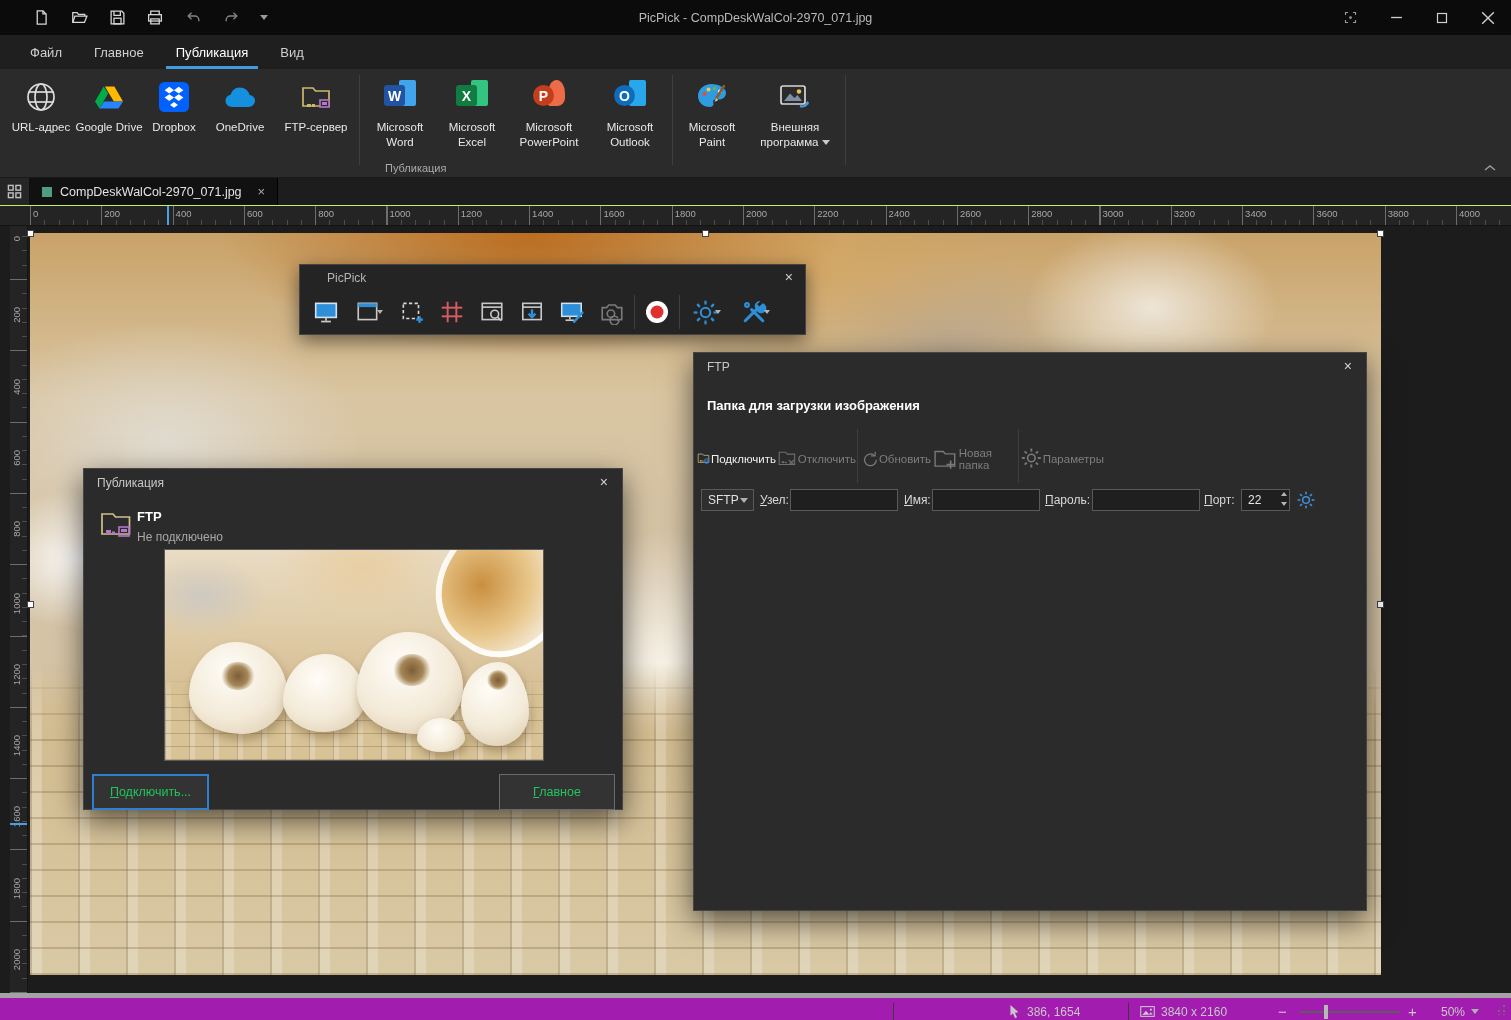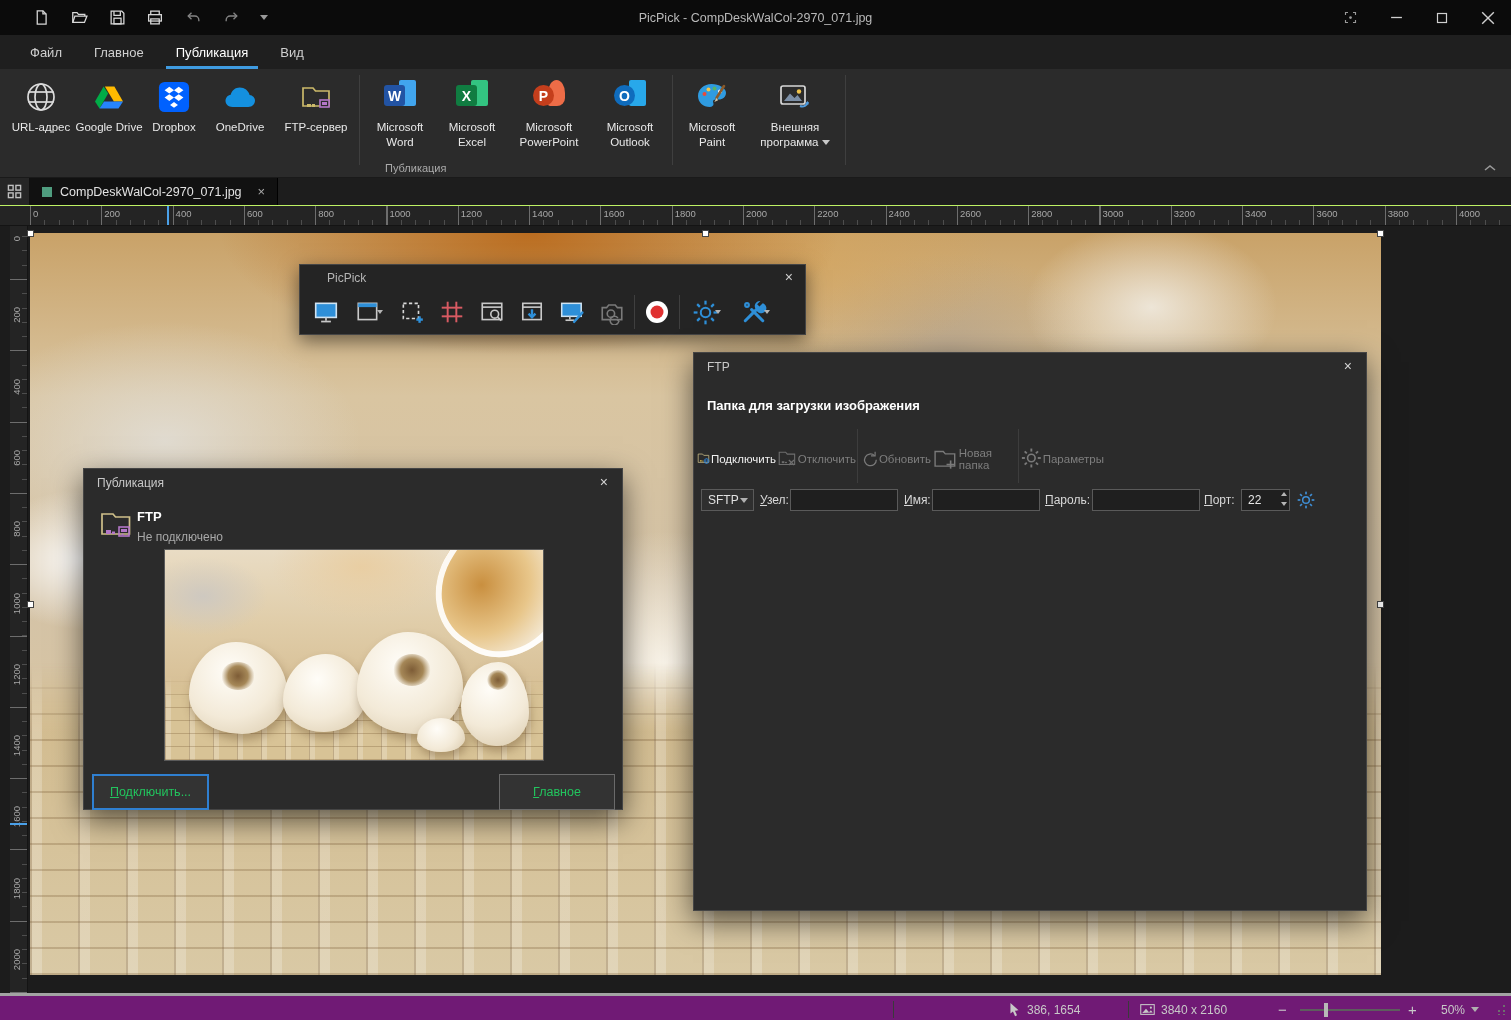--- a/index.html
+++ b/index.html
@@ -141,21 +141,21 @@
   .spin i { width:0; height:0; border-left:3.5px solid transparent; border-right:3.5px solid transparent; }
   .spin .up { border-bottom:4px solid #b5b5b5; }
   .spin .dn { border-top:4px solid #b5b5b5; }
   .prow { position:absolute; left:0; top:166px; right:0; height:24px; font-size:12px; }
   .prow label { position:absolute; left:4px; top:3px; color:#7e7e7e; }
   .prow label::first-letter { text-decoration:underline; }
   .combo { position:absolute; left:85px; top:0; width:587px; height:21px; background:#232323; border:1px solid #4a4a4a; }
   .combo .caret-down { position:absolute; right:5px; top:7px; border-top-color:#787878; }
 
   
-  .statusbar { position:absolute; left:0; bottom:0; right:0; height:27px; background:#701a75; border-top:3px solid #a3a3a3; font-size:12px; color:#c8c8c8; }
+  .statusbar { position:absolute; left:0; bottom:0; right:0; height:27px; background:#a21caf; border-top:5px solid #a3a3a3; font-size:12px; color:#c8c8c8; }
   .sb-sep { position:absolute; top:5px; width:1px; height:17px; background:#3a3a3a; }
   .sb-item { position:absolute; top:0; height:27px; display:flex; align-items:center; gap:6px; }
   .slider-track { position:absolute; left:1300px; top:13px; width:100px; height:2px; background:#5d5d5d; }
   .slider-handle { position:absolute; left:1324px; top:7px; width:4px; height:14px; background:#b8b8b8; }
   .grip { position:absolute; right:6px; bottom:5px; width:10px; height:10px;
     background:radial-gradient(circle 1.2px at 9px 1px,#6e6e6e 98%,transparent), radial-gradient(circle 1.2px at 9px 6px,#6e6e6e 98%,transparent), radial-gradient(circle 1.2px at 4px 6px,#6e6e6e 98%,transparent), radial-gradient(circle 1.2px at 9px 10px,#6e6e6e 98%,transparent), radial-gradient(circle 1.2px at 4px 10px,#6e6e6e 98%,transparent); }
 </style>
 </head>
 <body>
 

